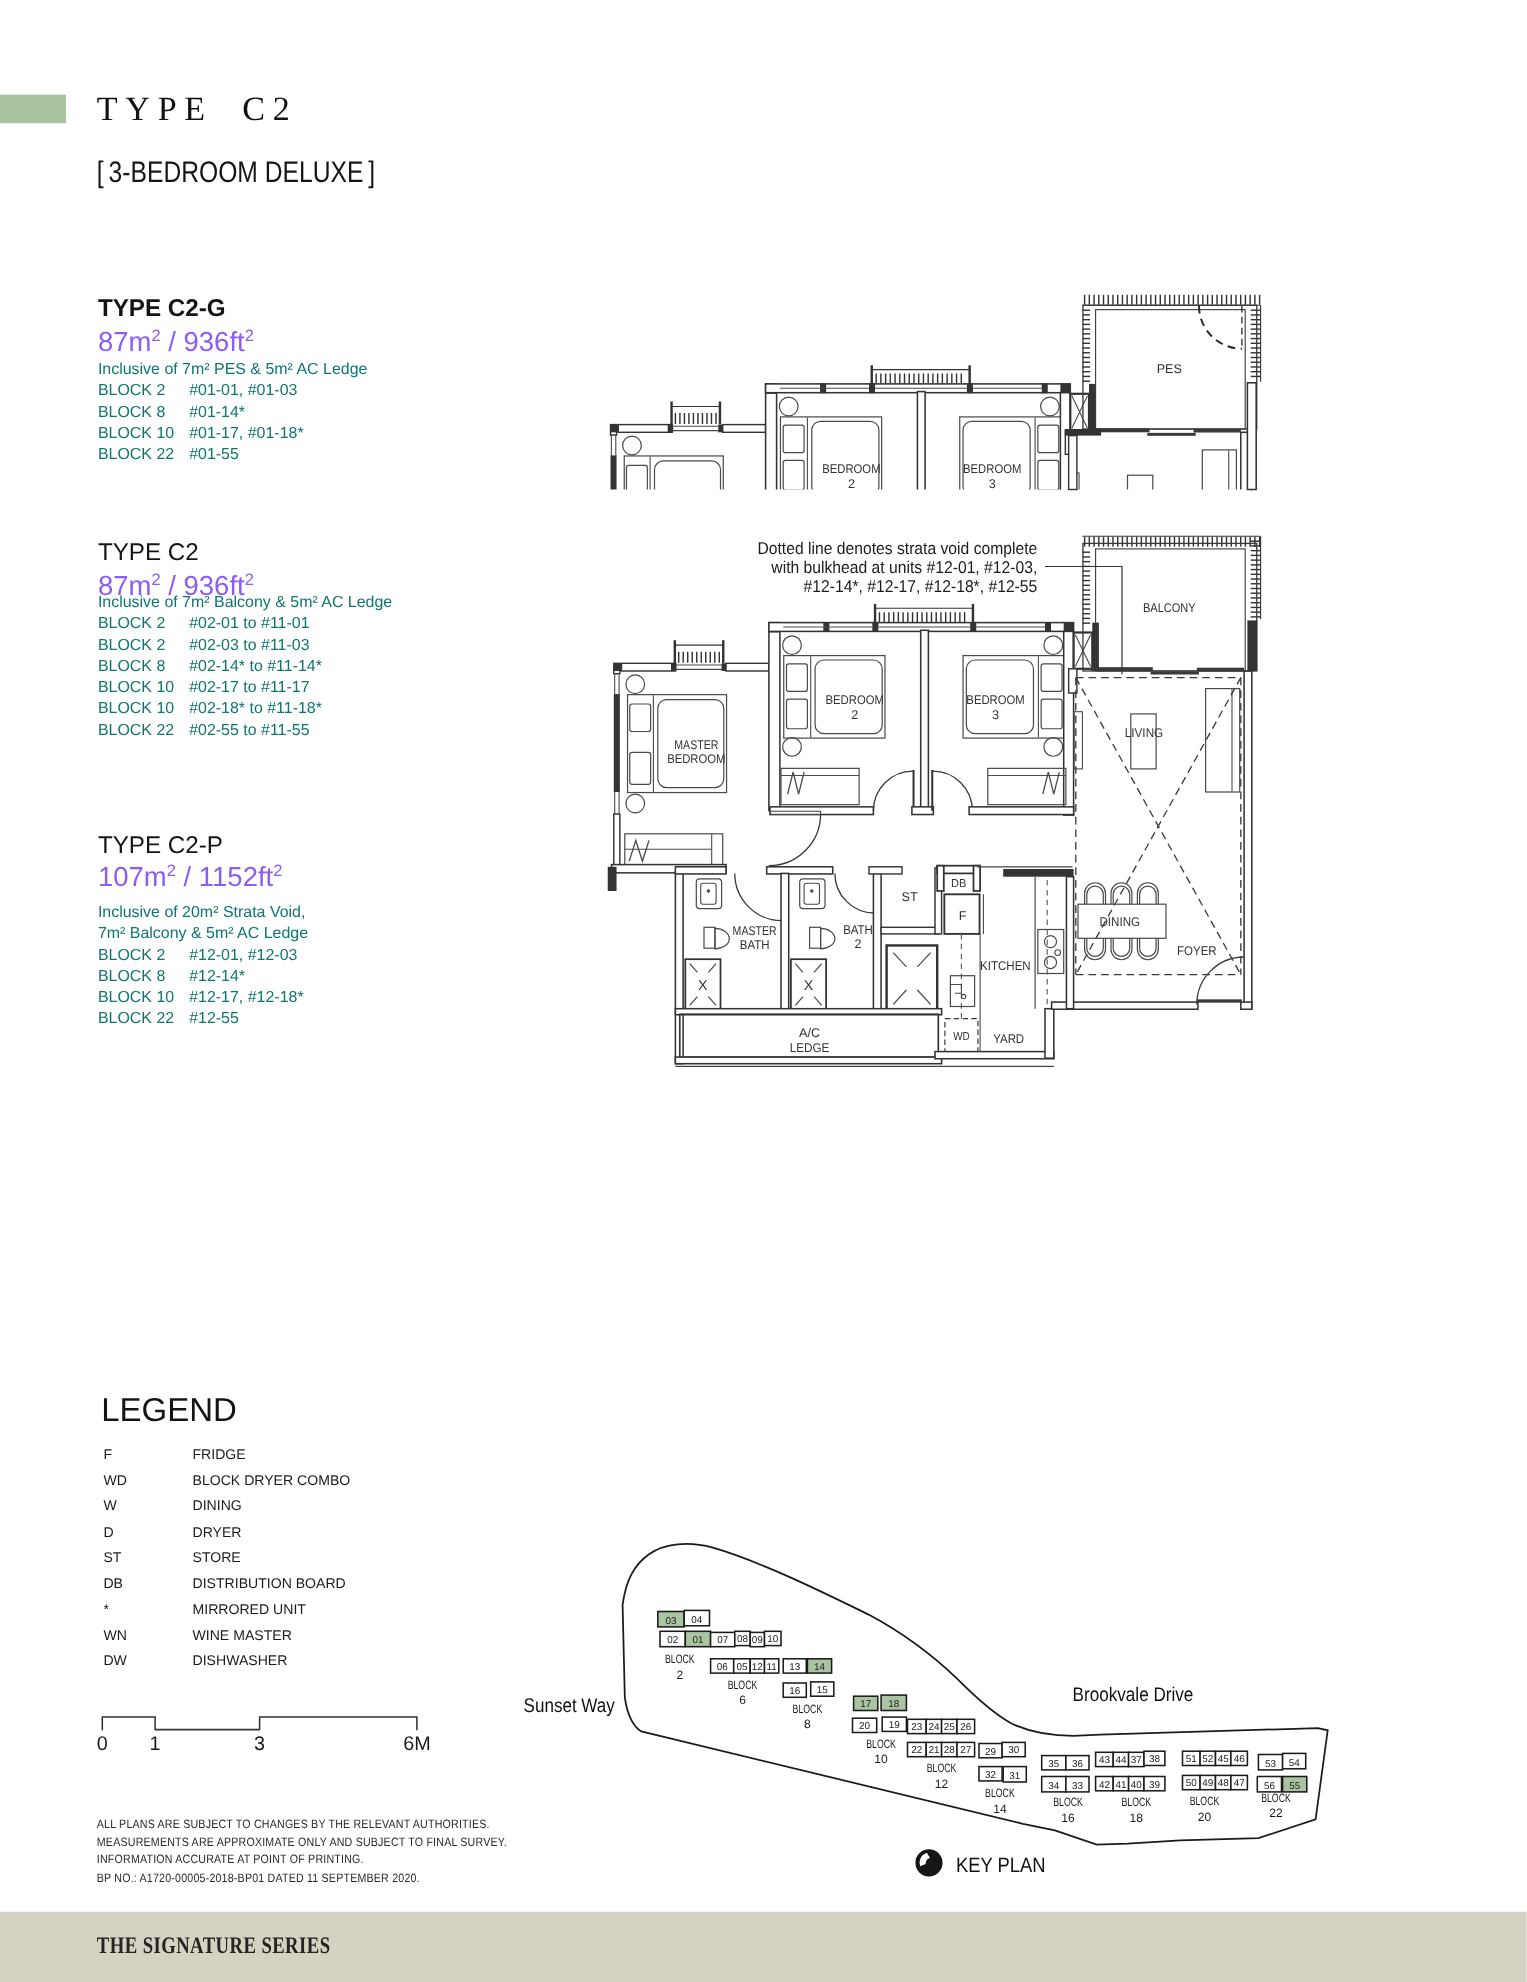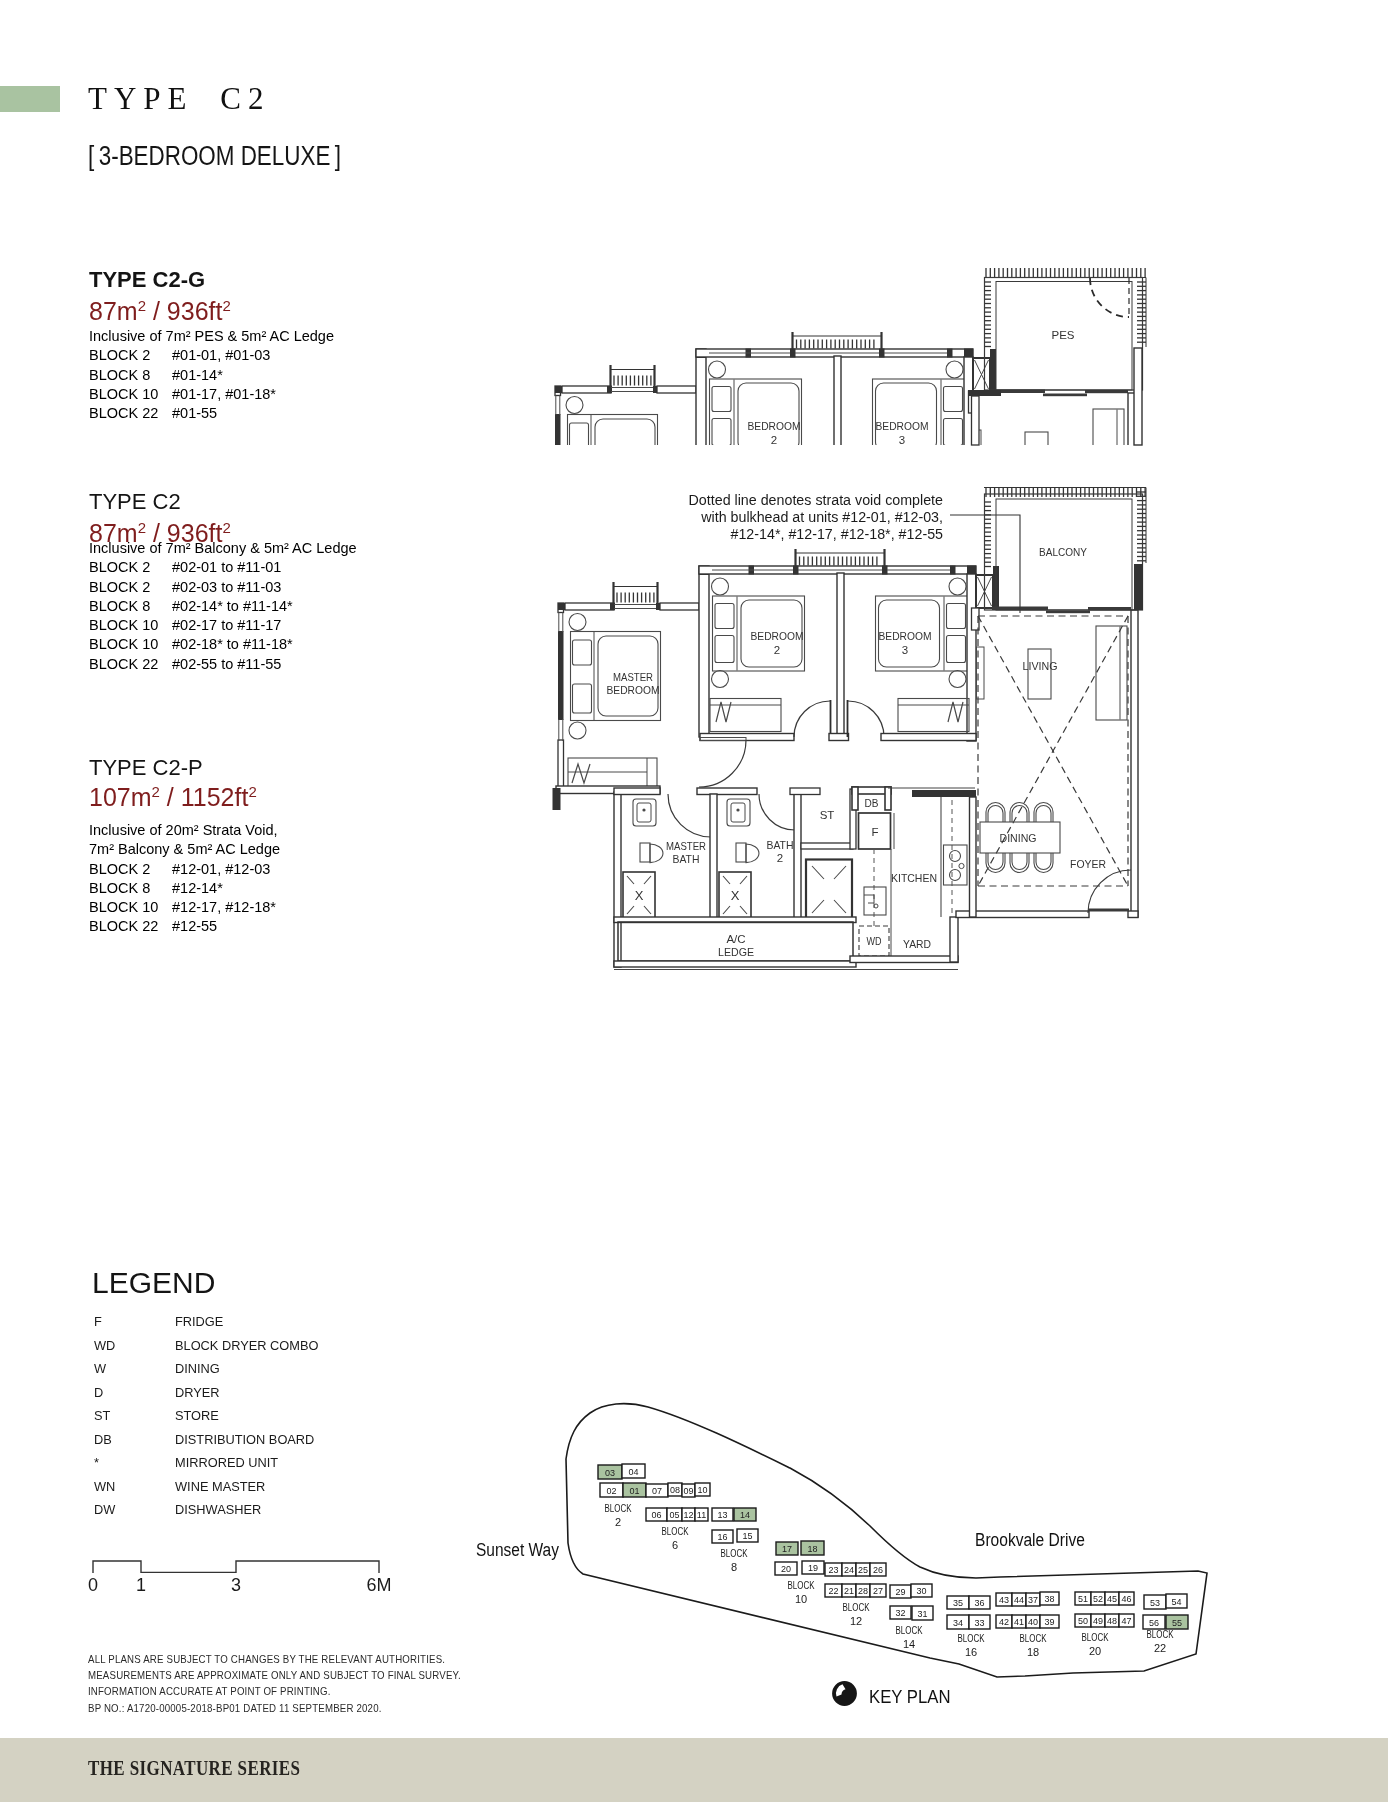--- a/index.html
+++ b/index.html
@@ -2,23 +2,23 @@
 <html><head>
 <meta charset="utf-8">
 <style>
   html,body{margin:0;padding:0;-webkit-font-smoothing:antialiased;}
   body{width:1388px;height:1802px;position:relative;background:#ffffff;
        font-family:"Liberation Sans", sans-serif;color:#1c1c1c;overflow:hidden;}
   .abs{position:absolute;}
   .h1{font-family:"Liberation Serif", serif;font-size:31px;letter-spacing:7px;word-spacing:12px;color:#111;}
   .sub{font-size:27px;letter-spacing:0;color:#151515;transform:scaleX(0.83);transform-origin:left top;white-space:nowrap;}
   .th{font-size:22px;color:#141414;}
-  .area{font-size:25px;color:#7f1d1d;}
+  .area{font-size:25px;color:#8b5cf6;}
   .area sup{font-size:15px;vertical-align:9px;line-height:0;}
-  .info{font-size:14.5px;line-height:19.3px;color:#000000;}
+  .info{font-size:14.5px;line-height:19.3px;color:#0f766e;}
   .info td{padding:0;vertical-align:top;}
   .leg{font-size:12.8px;line-height:23.5px;color:#1b1b1b;}
   .leg td{padding:0;vertical-align:top;}
   .disc{font-size:11px;line-height:16.2px;color:#2a2a2a;letter-spacing:0.2px;transform:scaleX(0.88);transform-origin:left top;white-space:nowrap;}
 </style>
 </head>
 <body>
 
 <div class="abs" style="left:0;top:86px;width:60px;height:26px;background:#a9c3a1;"></div>
 

